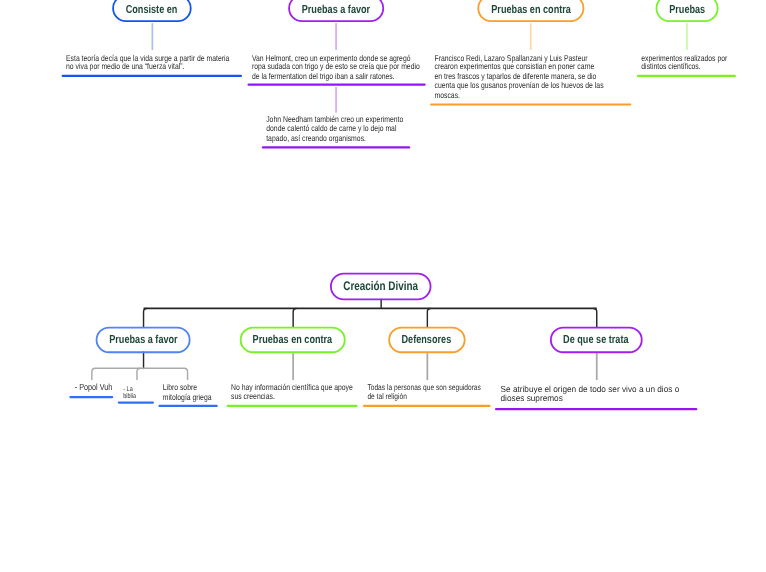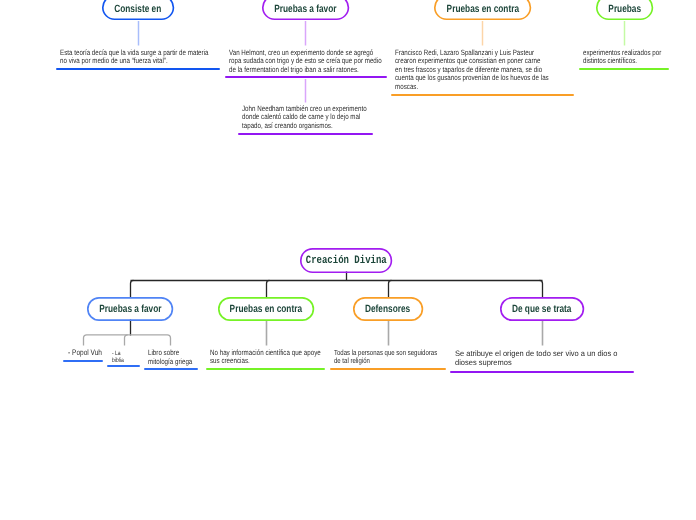--- a/index.html
+++ b/index.html
@@ -82,21 +82,21 @@
 crearon experimentos que consistian en poner carne
 en tres frascos y taparlos de diferente manera, se dio
 cuenta que los gusanos provenían de los huevos de las
 moscas.</div>
 <div class="ul" style="left:391px;top:94px;width:183px;background:#f99e26;"></div>
 
 <div class="tb" style="left:583px;top:49px;width:100px;">experimentos realizados por
 distintos científicos.</div>
 <div class="ul" style="left:579px;top:68px;width:90px;background:#76f226;"></div>
 
-<div class="node" style="left:300px;top:248px;width:92px;height:24px;font-family:Liberation Mono, monospace;">
+<div class="node" style="left:300px;top:248px;width:92px;height:24px;">
       <span style="font-size:11.4px;transform:scaleX(0.79)">Creación Divina</span>
     </div>
 
 <div class="node" style="left:87px;top:297px;width:86px;height:23px;">
       <span>Pruebas a favor</span>
     </div>
 <div class="node" style="left:218px;top:297px;width:96px;height:23px;">
       <span>Pruebas en contra</span>
     </div>
 <div class="node" style="left:353px;top:297px;width:70px;height:23px;">

